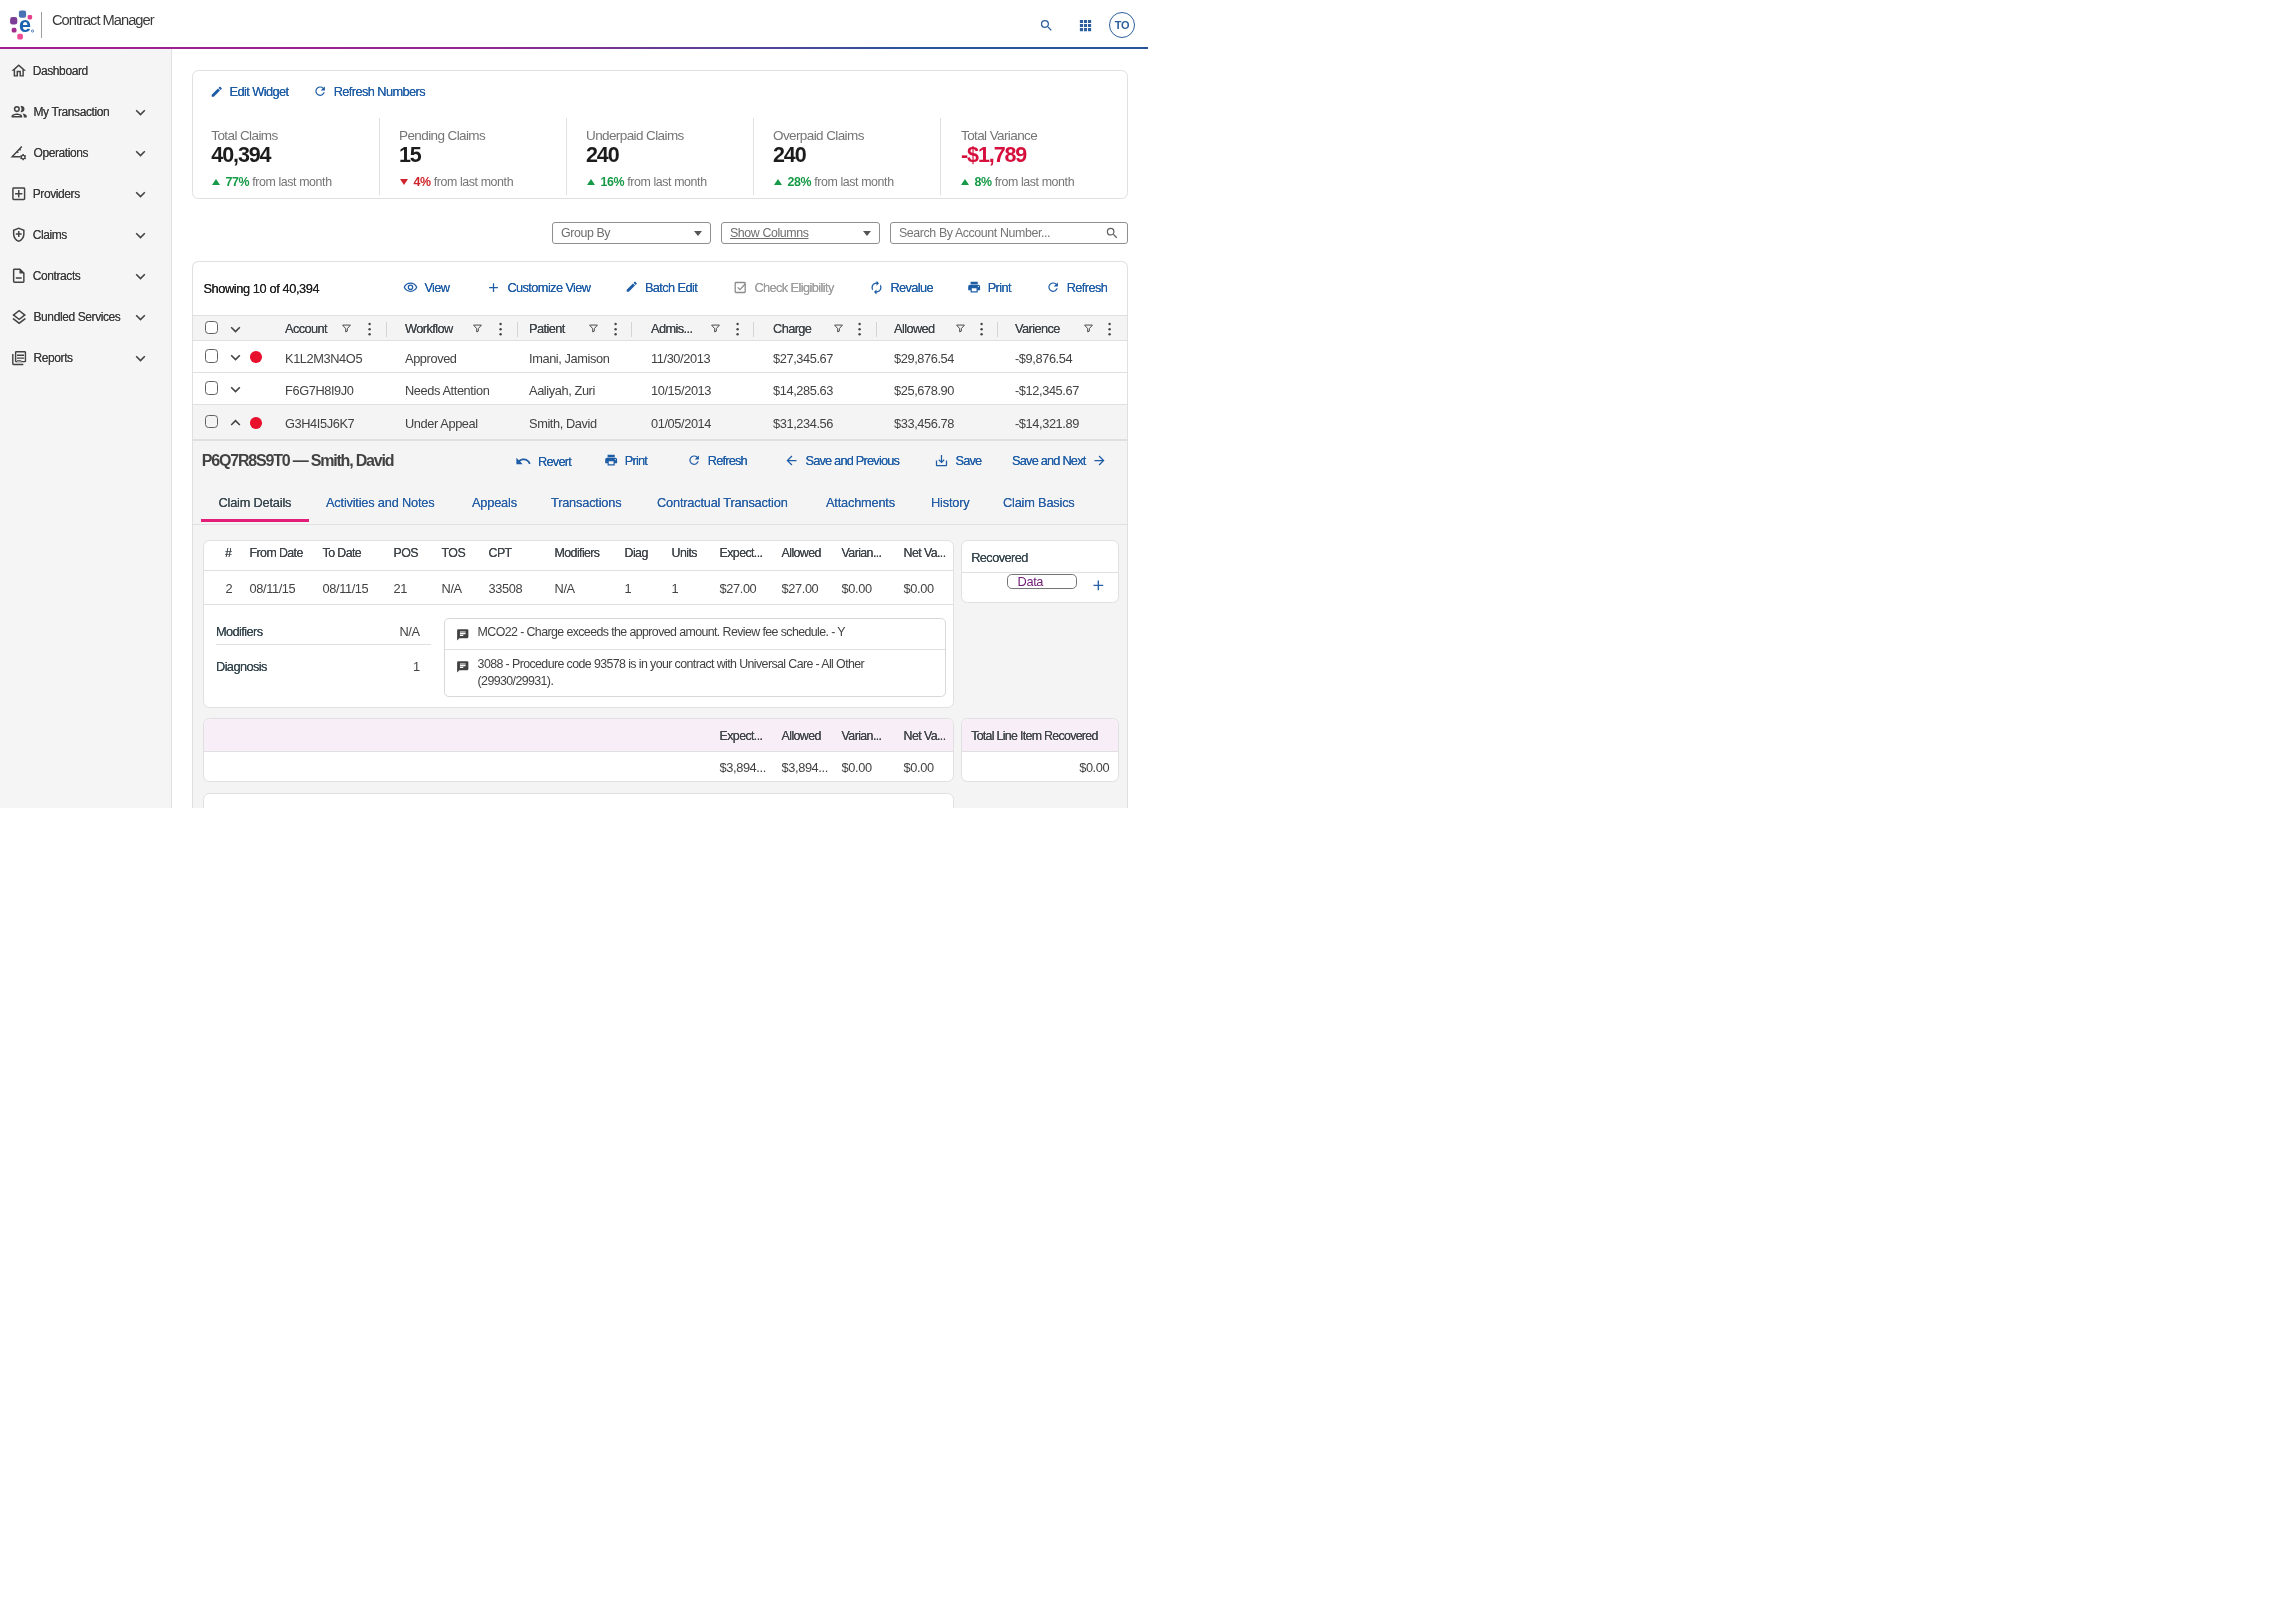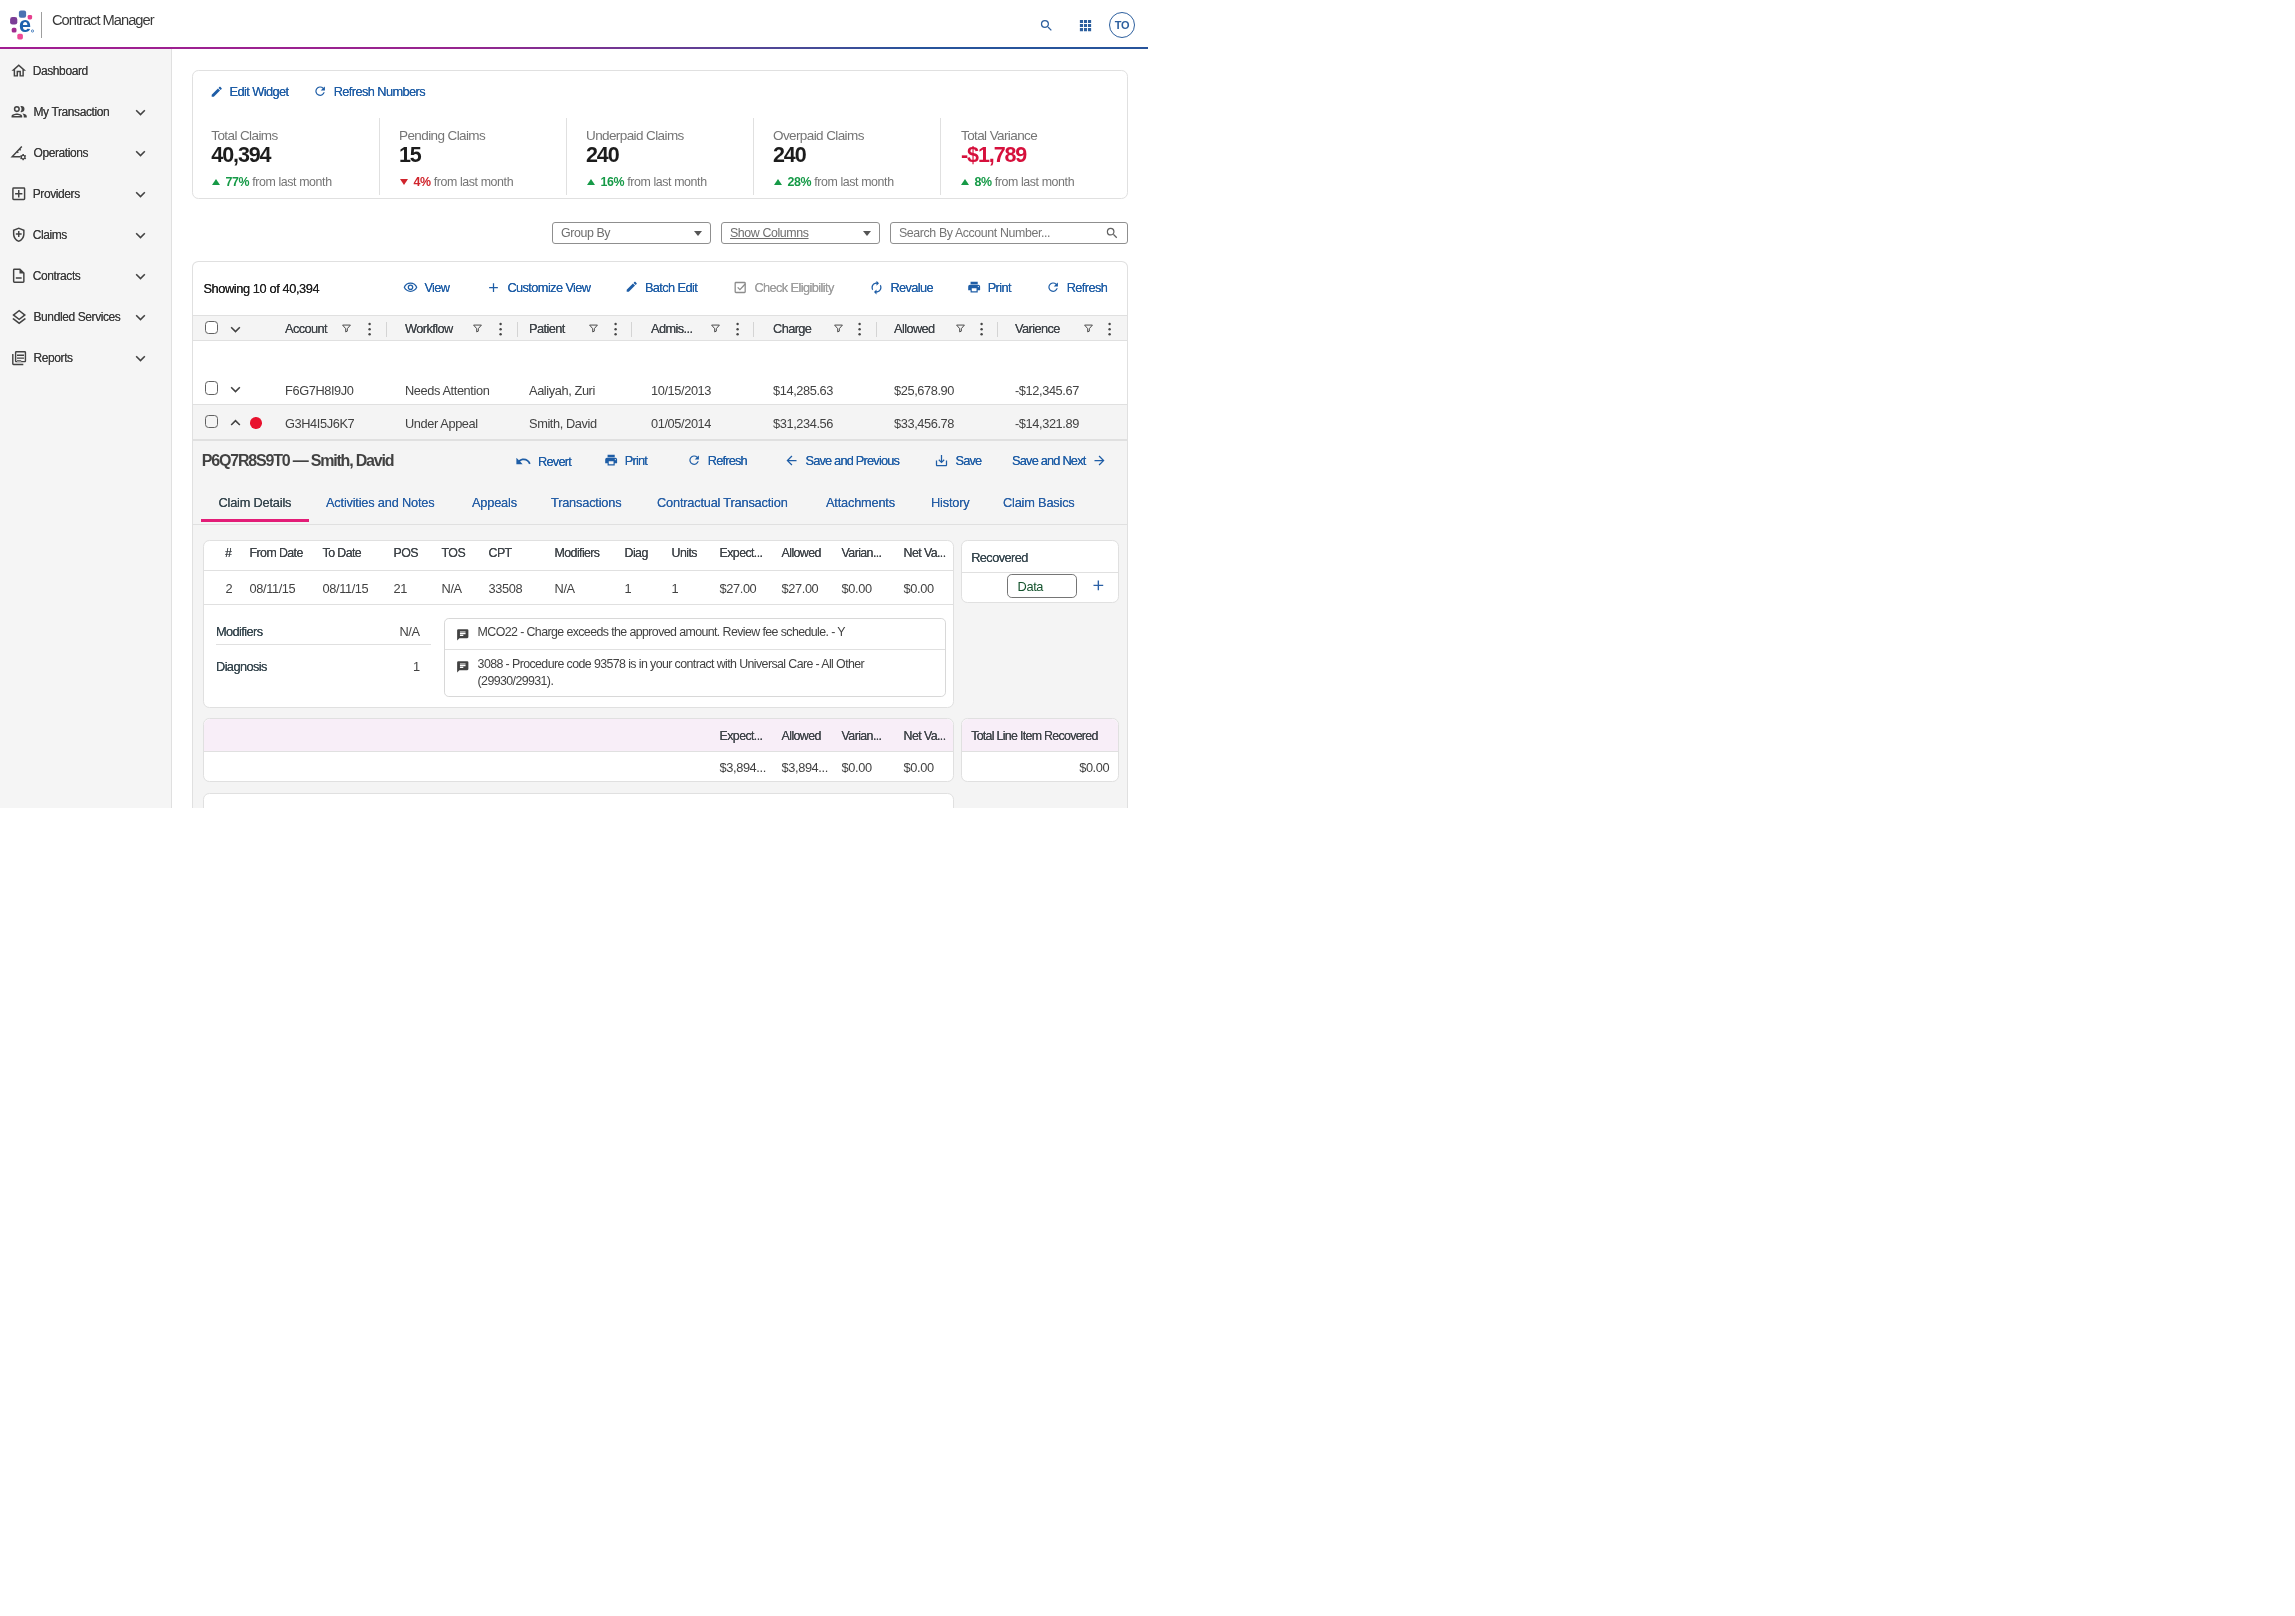--- a/index.html
+++ b/index.html
@@ -310,20 +310,34 @@
     <div class="vdiv" style="left:804px;"></div>
     <div class="hcell" style="left:822px;">Varience</div>
     <svg class="abs hfun" style="left:890px; top:7.2px;" width="11" height="11" viewBox="0 0 24 24" fill="none" stroke="#464646" stroke-width="2.1" stroke-linejoin="round">
         <path d="M3.5 4.5h17l-6.7 7.9v5.4l-3.6 1.6v-7z"></path>
       </svg>
     <svg class="abs" style="left:915px; top:6.4px;" width="3.2" height="14.3" viewBox="0 0 4 18" fill="#464646">
         <circle cx="2" cy="2.6" r="1.55"></circle>
         <circle cx="2" cy="9" r="1.55"></circle>
         <circle cx="2" cy="15.4" r="1.55"></circle>
       </svg>
+  </div>
+  <div class="trow" style="top:79px;">
+    <div class="cbox" style="left:11.6px; top:8px;"></div>
+    <svg class="abs" style="left:37px; top:12.8px;" width="11" height="7.2" viewBox="0 0 14 9" fill="none">
+        <path d="M1.5 1.5L7 7l5.5-5.5" stroke="#424242" stroke-width="2"></path>
+      </svg>
+    <div class="dot"></div>
+    <div class="tcell" style="left:92px;">K1L2M3N4O5</div>
+    <div class="tcell" style="left:212px;">Approved</div>
+    <div class="tcell" style="left:336px;">Imani, Jamison</div>
+    <div class="tcell" style="left:458px;">11/30/2013</div>
+    <div class="tcell" style="left:580px;">$27,345.67</div>
+    <div class="tcell" style="left:701px;">$29,876.54</div>
+    <div class="tcell" style="left:822px;">-$9,876.54</div>
   </div>
   <div class="trow" style="top:111px;">
     <div class="cbox" style="left:11.6px; top:8px;"></div>
     <svg class="abs" style="left:37px; top:12.8px;" width="11" height="7.2" viewBox="0 0 14 9" fill="none">
         <path d="M1.5 1.5L7 7l5.5-5.5" stroke="#424242" stroke-width="2"></path>
       </svg>
     <div class="tcell" style="left:212px;">Needs Attention</div>
     <div class="tcell" style="left:92px;">F6G7H8I9J0</div>
     <div class="tcell" style="left:336px;">Aaliyah, Zuri</div>
     <div class="tcell" style="left:458px;">10/15/2013</div>
@@ -439,21 +453,21 @@
         <svg class="abs" style="left:11px; top:41px;" width="13.5" height="13.5" viewBox="0 0 24 24" fill="#424242">
             <path d="M20 2H4a2 2 0 0 0-2 2v18l4-4h14a2 2 0 0 0 2-2V4a2 2 0 0 0-2-2zM7 9h10v2H7V9zm6 5H7v-2h6v2zm4-6H7V6h10v2z"></path>
           </svg>
         <div style="position:absolute; left:33px; top:37px; font-size:12.4px; color:#424242; line-height:16.7px; letter-spacing:-0.6px;">3088 - Procedure code 93578 is in your contract with Universal Care - All Other<br>(29930/29931).</div>
       </div>
     </div>
 
     <div class="icard" style="left:768px; top:99px; width:158px; height:63px;">
       <div style="position:absolute; left:9.2px; top:8.8px; font-size:12.8px; color:#37474f; text-shadow:0 0 0.6px currentColor; letter-spacing:-0.6px;">Recovered</div>
       <div style="position:absolute; left:0; top:31px; width:100%; height:0.8px; background:#e0e0e0;"></div>
-      <div style="position:absolute; left:45px; top:33px; width:70px; height:24px; border:1.2px solid #757575; border-radius:4.8px; color:#14532d; font-size:12.8px; display:flex; align-items:center; padding-left:9.6px;">Data</div>
+      <div style="position:absolute; left:45px; top:33px; width:70px; height:15px; border:1.2px solid #757575; border-radius:4.8px; color:#701a75; font-size:12.8px; display:flex; align-items:center; padding-left:9.6px;">Data</div>
       <svg class="abs" style="left:128px; top:36px;" width="16.7" height="16.7" viewBox="0 0 24 24" fill="#2a5fa5">
           <path d="M19 13h-6v6h-2v-6H5v-2h6V5h2v6h6v2z"></path>
         </svg>
     </div>
 
     <div class="icard" style="left:9.6px; top:277px; width:751px; height:64px;">
       <div style="position:absolute; left:0; top:0; width:100%; height:33px; background:#f8eef8; border-bottom:0.8px solid #e0e0e0; border-radius:6.4px 6.4px 0 0;">
         <div class="ihc" style="left:516px; top:10.4px;">Expect...</div>
         <div class="ihc" style="left:578px; top:10.4px;">Allowed</div>
         <div class="ihc" style="left:638px; top:10.4px;">Varian...</div>

